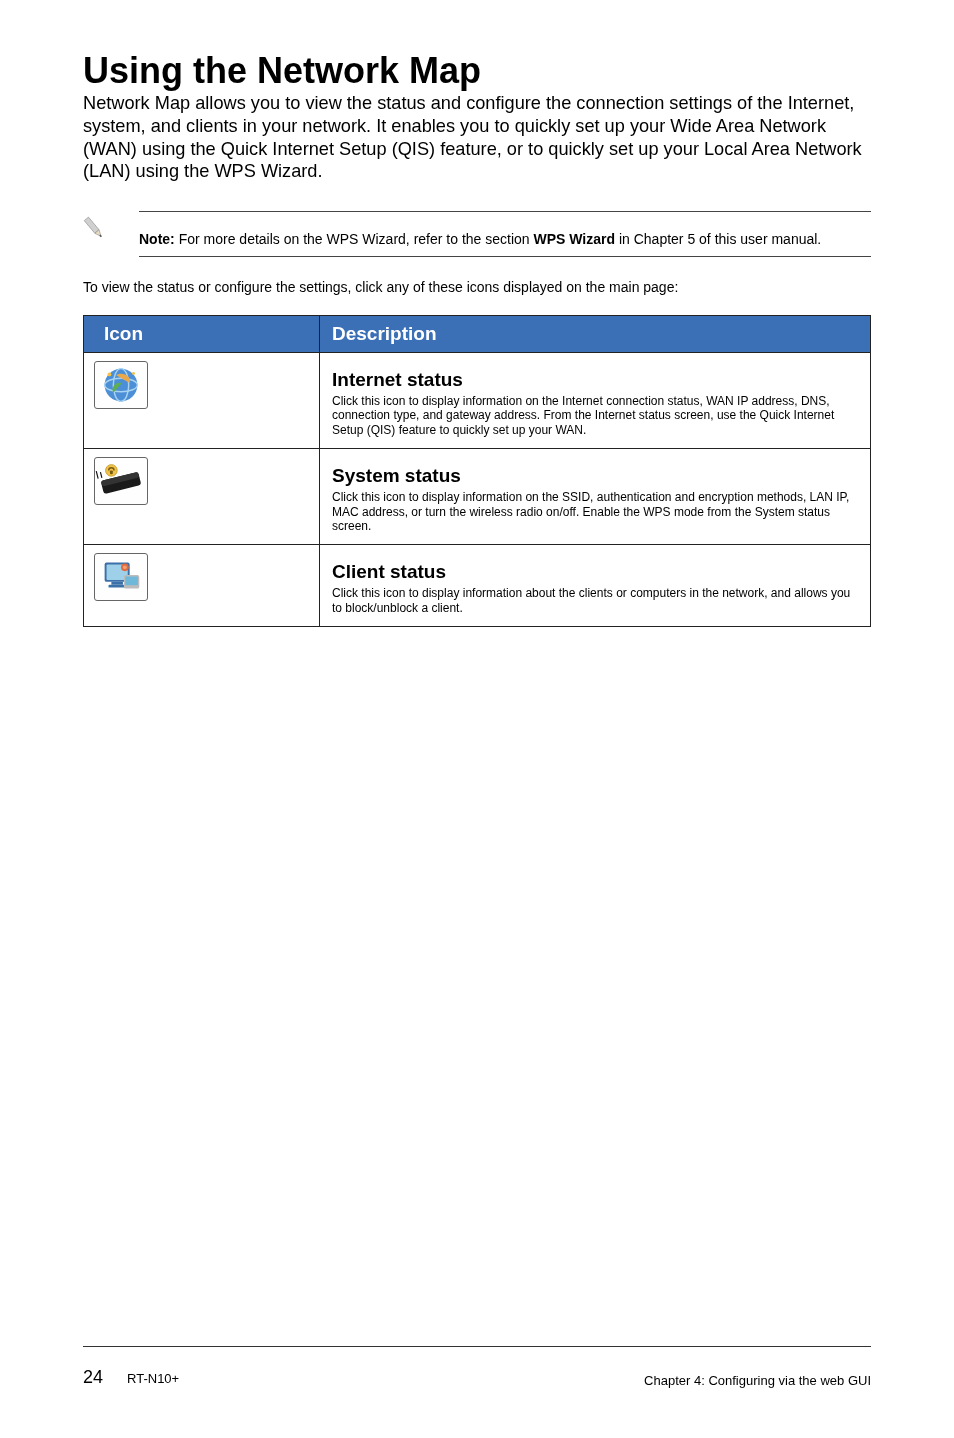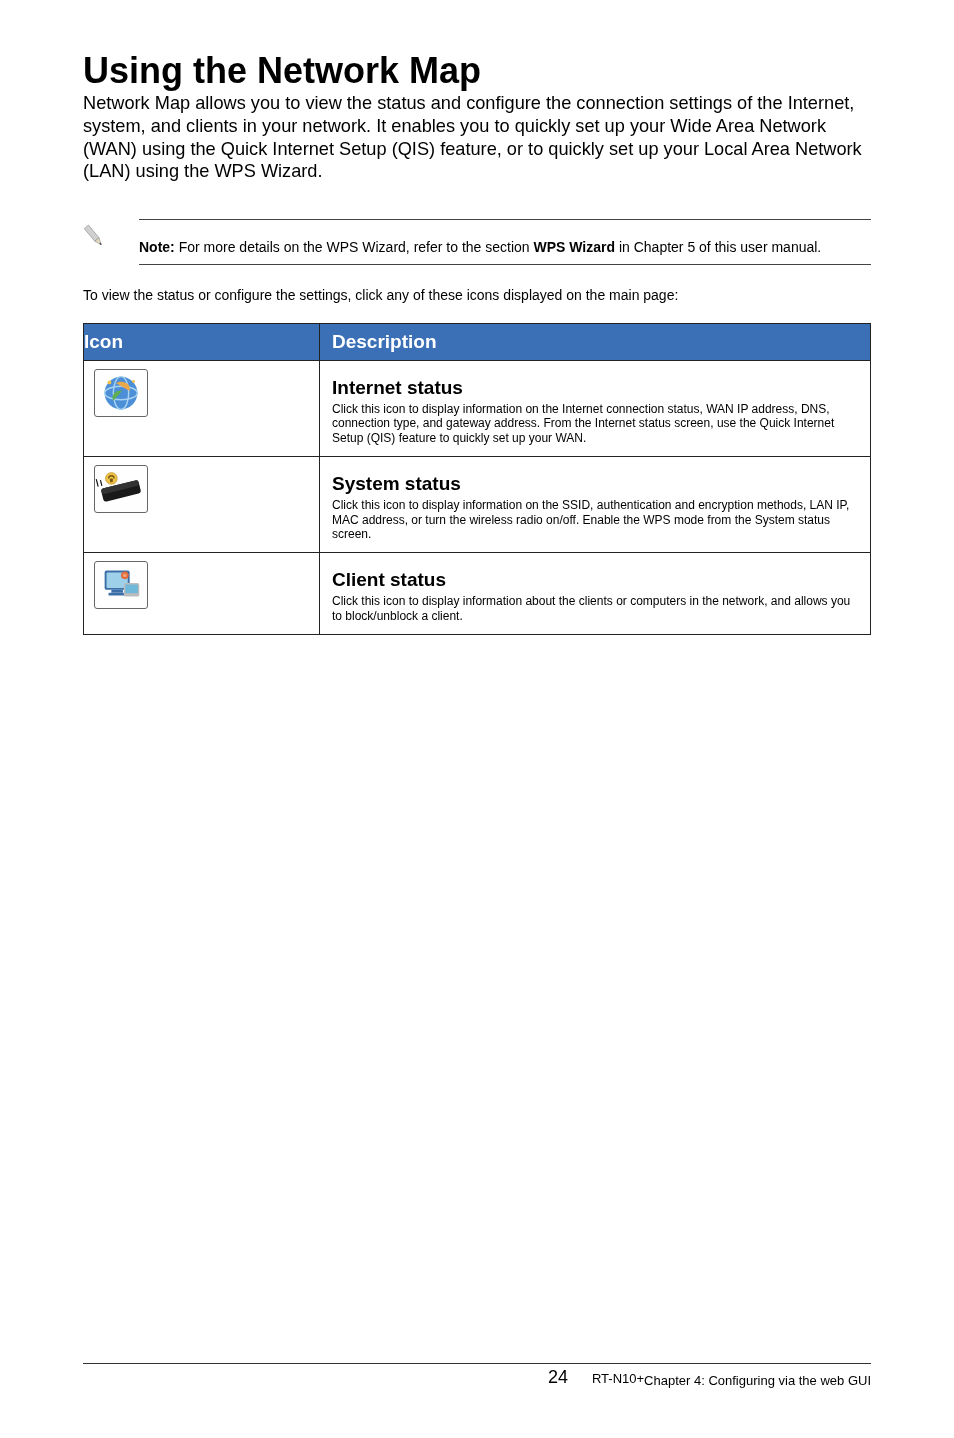--- a/index.html
+++ b/index.html
@@ -17,21 +17,21 @@
       padding: 50px 83px 0 83px;
     }
     .main-heading {
       font-size: 36px;
       font-weight: bold;
       font-family: Arial, Helvetica, sans-serif;
     }
     .intro-text {
       font-size: 18.2px;
       line-height: 1.25;
-      margin-bottom: 36px;
+      margin-bottom: 28px;
     }
     .note-row {
       display: flex;
       align-items: flex-start;
       gap: 34px;
       margin-bottom: 22px;
     }
     .pencil-icon {
       width: 22px;
       height: 30px;
@@ -65,21 +65,21 @@
     table.icons th {
       background: #3b6fb6;
       color: #fff;
       font-weight: bold;
       text-align: left;
       border: 1px solid #222;
       font-size: 19px;
     }
     table.icons th.icon-col {
       width: 236px;
-      padding: 7px 10px 7px 0;
+      padding: 7px 10px 7px 20px;
     }
     table.icons th.desc-col {
       padding: 7px 10px 7px 12px;
     }
     table.icons td {
       border: 1px solid #222;
       vertical-align: top;
       padding: 16px 12px 10px 12px;
     }
     table.icons td.icon-cell {
@@ -105,23 +105,23 @@
       justify-content: center;
       overflow: hidden;
     }
     .footer {
       position: absolute;
       bottom: 50px;
       left: 83px;
       right: 83px;
       border-top: 1px solid #333;
       display: flex;
-      justify-content: flex-end;
+      justify-content: space-between;
       align-items: flex-end;
-      padding-top: 3px;
+      padding-top: 20px;
       font-size: 14px;
       margin-top: 34px;
     }
     .footer-left {
       display: flex;
       align-items: baseline;
       gap: 24px;
     }
     .page-num {
       font-size: 18px;

